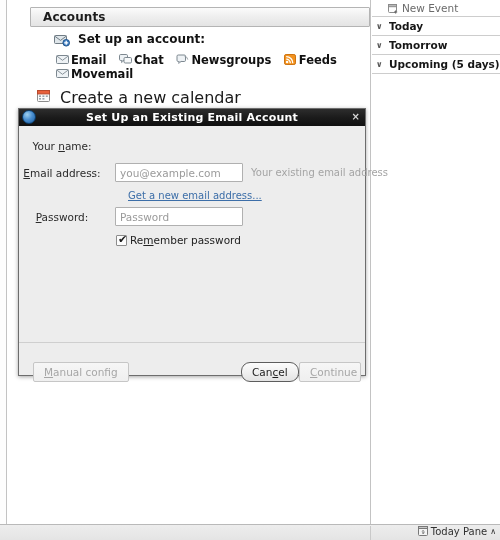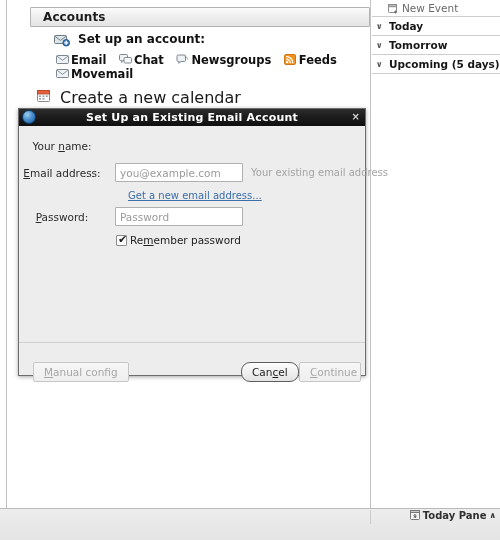--- a/index.html
+++ b/index.html
@@ -163,25 +163,24 @@
     margin-right: 4px;
     color: #555;
     font-size: 8px;
     vertical-align: 1px;
   }
 
   
   .statusbar {
     position: absolute;
     left: 0; bottom: 0;
-    width: 500px; height: 32px;
+    width: 500px; height: 16px;
     background: linear-gradient(to bottom, #ededed 0%, #e4e4e4 100%);
     border-top: 1px solid #b9b9b9;
     box-sizing: border-box;
-    font-weight: bold;
   }
   .statusbar-right {
     position: absolute;
     right: 4px; top: 1px;
     font-size: 10px;
     color: #303030;
     white-space: nowrap;
   }
   .statusbar-right .sb-cal {
     display: inline-block;

